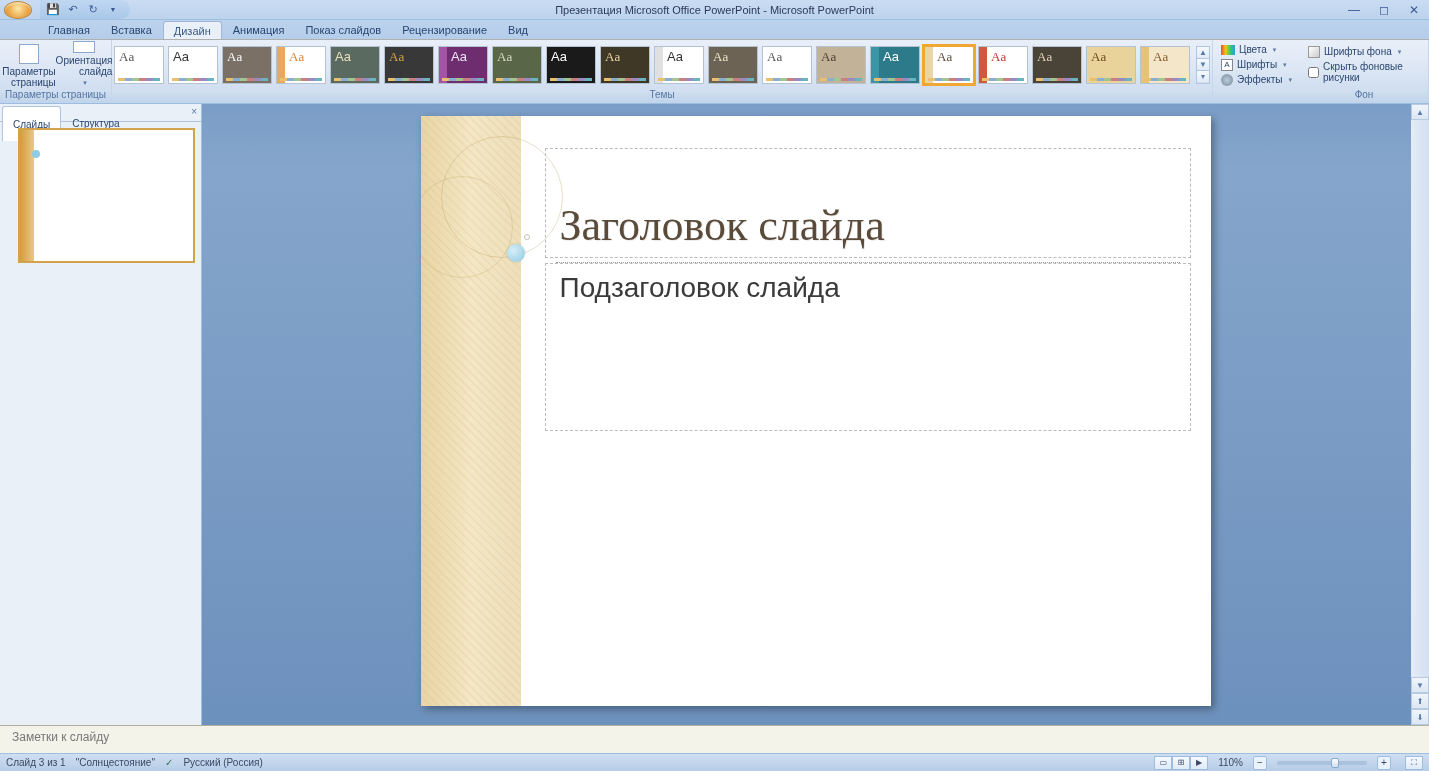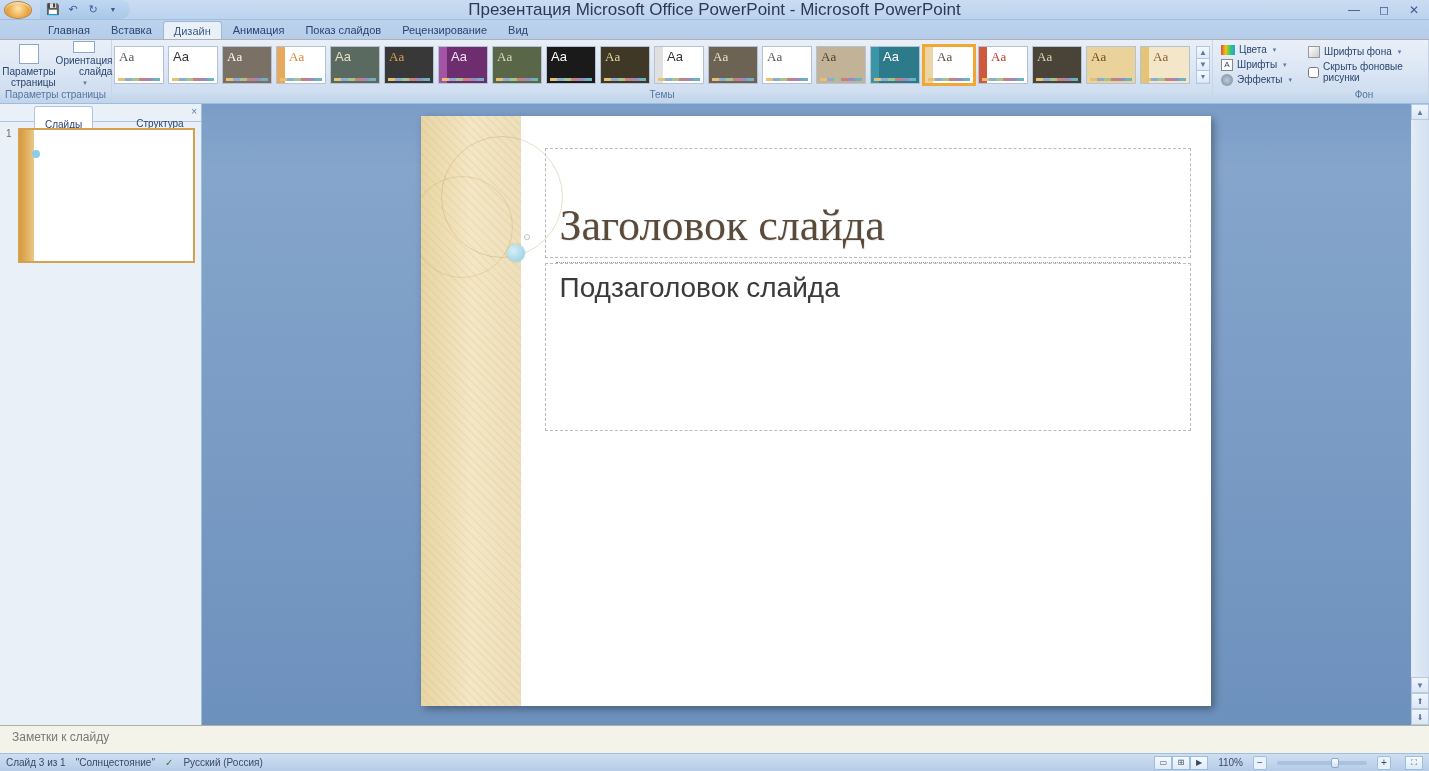--- a/index.html
+++ b/index.html
@@ -3,21 +3,21 @@
 <meta charset="utf-8">
 <style>
 * { margin: 0; padding: 0; box-sizing: border-box; font-family: 'Segoe UI', Tahoma, sans-serif; }
 body { width: 1429px; height: 771px; overflow: hidden; background: #fff; display: flex; flex-direction: column; }
 
 
 .title-bar { height: 20px; background: linear-gradient(to bottom,#c9dcf2,#bdd3ed); display: flex; align-items: center; position: relative; border-bottom: 1px solid #9ebfe0; }
 .office-btn { width: 28px; height: 18px; margin-left: 4px; background: radial-gradient(circle at 50% 40%,#fde8a9,#e89e3c 70%); border-radius: 50%; border: 1px solid #b58433; box-shadow: inset 0 1px 2px rgba(255,255,255,.7); }
 .qat { display: flex; align-items: center; gap: 6px; margin-left: 8px; height: 100%; background: linear-gradient(to bottom,#c0d7f1,#aac8e9); padding: 0 10px 0 6px; border-radius: 0 10px 10px 0; }
 .qat-icon { width: 14px; height: 14px; display: flex; align-items: center; justify-content: center; font-size: 11px; color: #3b5a95; }
-.title-text { position: absolute; left: 50%; transform: translateX(-50%); font-size: 17px; color: #2a3a59; }
+.title-text { position: absolute; left: 50%; transform: translateX(-50%); font-size: 11px; color: #2a3a59; }
 .window-controls { position: absolute; right: 0; display: flex; gap: 0; height: 100%; }
 .win-ctrl { width: 30px; display: flex; align-items: center; justify-content: center; font-size: 12px; color: #3a5a95; cursor: pointer; }
 
 
 .ribbon-tabs { height: 20px; background: linear-gradient(to bottom,#bdd3ed,#b4cdea); display: flex; align-items: flex-end; padding-left: 38px; gap: 1px; border-bottom: 1px solid #b0b0b0; }
 .ribbon-tab { height: 18px; padding: 0 10px; font-size: 11px; color: #2a4570; display: flex; align-items: center; cursor: pointer; border-radius: 3px 3px 0 0; }
 .ribbon-tab.active { background: #eaf0f7; border: 1px solid #9fb7d7; border-bottom: none; color: #3a5a88; }
 
 
 .ribbon { height: 64px; background: linear-gradient(to bottom,#e9eff8,#dbe6f4,#c8d8ed); display: flex; border-bottom: 1px solid #9dbde0; }
@@ -46,21 +46,21 @@
 .small-btn { height: 15px; display: flex; align-items: center; gap: 4px; font-size: 10px; color: #2a4570; padding: 0 4px; cursor: pointer; border-radius: 2px; white-space: nowrap; }
 .small-icon { width: 12px; height: 12px; display: inline-flex; align-items: center; justify-content: center; }
 .dd { font-size: 7px; color: #5a7caa; margin-left: 2px; }
 .checkbox-row { display: flex; align-items: center; gap: 4px; font-size: 10px; color: #2a4570; padding: 0 4px; }
 .checkbox-row input { width: 11px; height: 11px; }
 
 
 .main-area { flex: 1; display: flex; overflow: hidden; }
 .side-panel { width: 202px; background: #eaf0f7; border-right: 1px solid #9ebfe0; display: flex; flex-direction: column; }
 .side-tabs { height: 18px; display: flex; position: relative; border-bottom: 1px solid #b0c5e0; padding-left:2px; padding-top:1px;}
-.side-tab { padding: 4px 10px; font-size: 10px; color: #2a4570; display: flex; align-items: center; cursor: pointer; border: 1px solid transparent; border-bottom: none; border-radius: 3px 3px 0 0; height:35px;margin-left:32px;}
+.side-tab { padding: 4px 10px; font-size: 10px; color: #2a4570; display: flex; align-items: center; cursor: pointer; border: 1px solid transparent; border-bottom: none; border-radius: 3px 3px 0 0; height:35px;}
 .side-tab.active { background: #fff; border-color: #b0c5e0; position:relative; top:1px;}
 .side-close { position: absolute; right: 4px; top: 2px; font-size: 10px; color: #5a7caa; cursor: pointer; }
 .thumbs { flex: 1; padding: 6px; overflow-y: auto; }
 .thumb-wrap { display: flex; gap: 4px; }
 .thumb-num { font-size: 10px; color: #6a6a6a; width: 8px; }
 .thumb { width: 180px; height: 135px; border: 2px solid #d4a24c; background: #fff; position: relative; cursor: pointer; overflow: hidden; }
 .thumb-sidebar { width: 14px; height: 100%; background: linear-gradient(to right,#d89a3e,#e7c888); position: absolute; left: 0; }
 .thumb-circle { position: absolute; left: 12px; top: 20px; width: 8px; height: 8px; border-radius: 50%; background: #8dcce6; }
 
 

